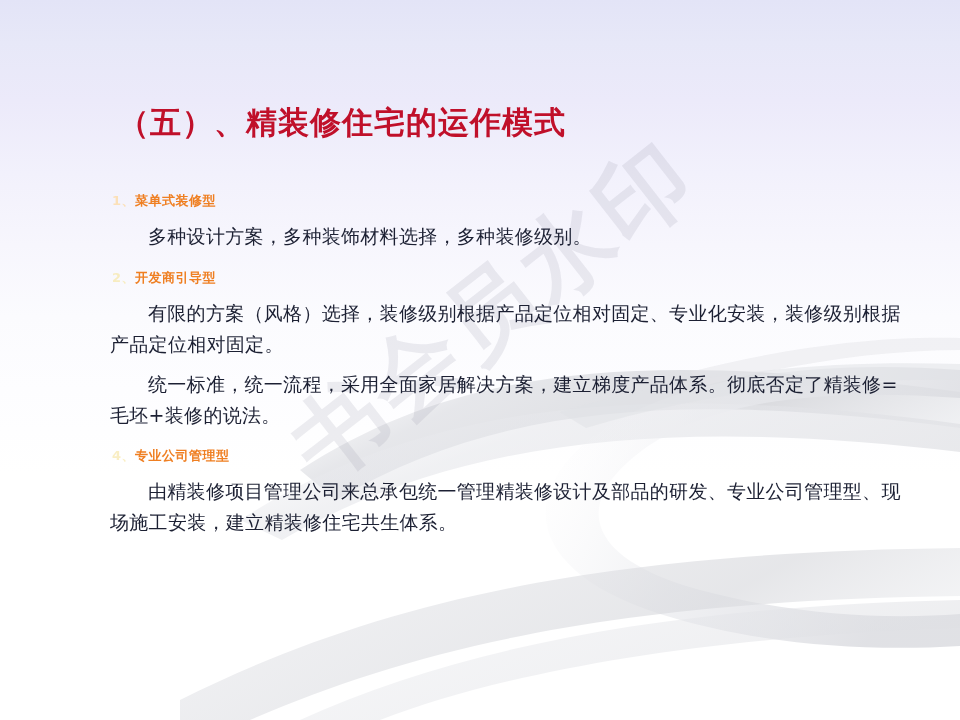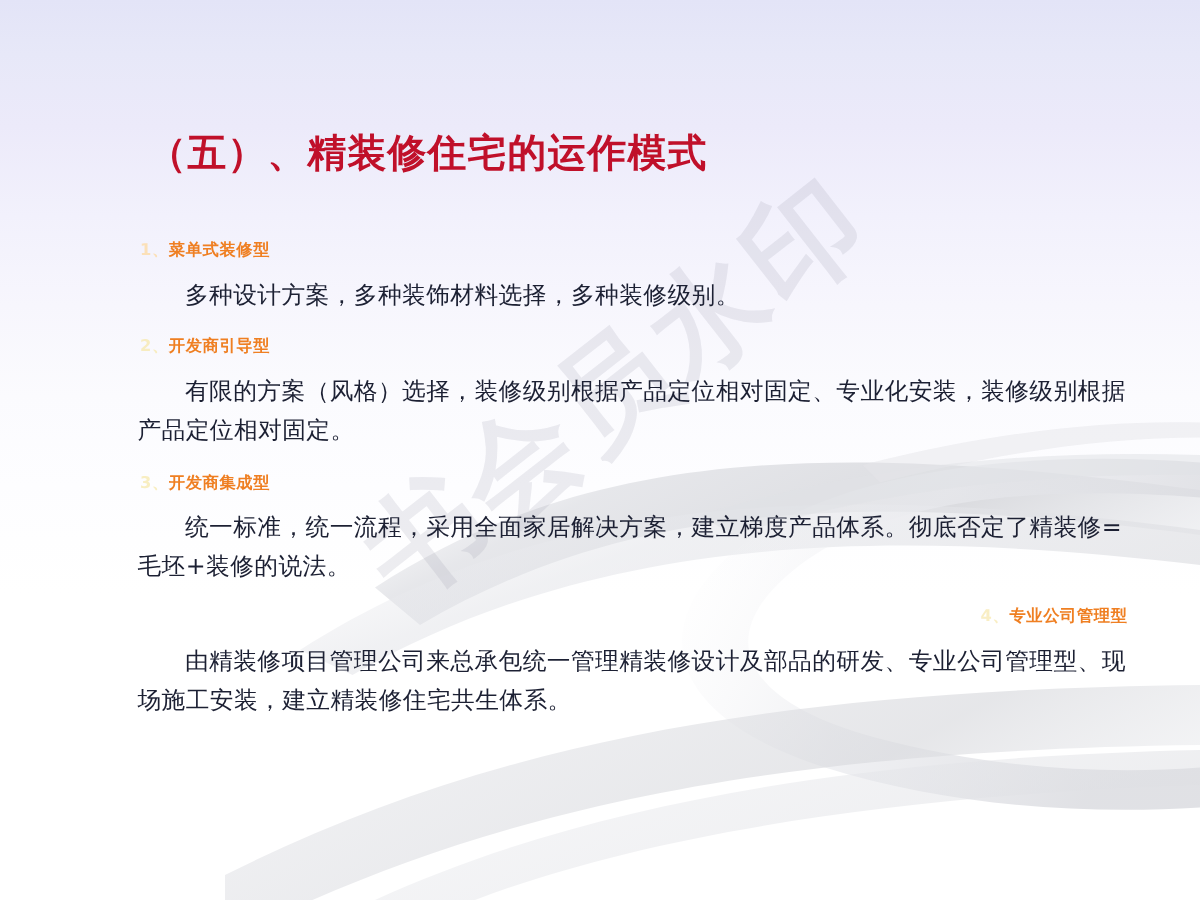--- a/index.html
+++ b/index.html
@@ -121,21 +121,21 @@
     margin-left: -2px;
   }
 
   .sp1 { margin-bottom: 11px; }
   .sp2 { margin-bottom: 9px; }
   .sp3 { margin-bottom: 10px; }
   .sp4 { margin-bottom: 0; }
   .gap-h1 { margin-top: 0; }
   .gap-h2 { margin-top: 4px; }
   .gap-h3 { margin-top: 12px; }
-  .gap-h4 { margin-top: 8px; text-align: right; }
+  .gap-h4 { margin-top: 8px; }
 </style>
 </head>
 <body>
 
 <div class="slide">
 
   <div class="deco-layer">
     <svg viewBox="0 0 960 720" xmlns="http://www.w3.org/2000/svg" aria-hidden="true">
       <defs>
         <linearGradient id="rib1" x1="0" y1="0" x2="1" y2="0.4">
@@ -186,21 +186,20 @@
         <div class="section-heading gap-h1"><span class="section-num">1、</span><span>菜单式装修型</span></div>
         <div class="section-body sp1">多种设计方案，多种装饰材料选择，多种装修级别。</div>
       </div>
 
       <div class="section s2">
         <div class="section-heading gap-h2"><span class="section-num">2、</span><span>开发商引导型</span></div>
         <div class="section-body sp2">有限的方案（风格）选择，装修级别根据产品定位相对固定、专业化安装，装修级别根据产品定位相对固定。</div>
       </div>
 
       <div class="section s3">
-        <div class="section-heading gap-h3"><span class="section-num">3、</span><span>开发商集成型</span></div>
         <div class="section-body sp3">统一标准，统一流程，采用全面家居解决方案，建立梯度产品体系。彻底否定了精装修=毛坯+装修的说法。</div>
       </div>
 
       <div class="section s4">
         <div class="section-heading gap-h4"><span class="section-num">4、</span><span>专业公司管理型</span></div>
         <div class="section-body sp4">由精装修项目管理公司来总承包统一管理精装修设计及部品的研发、专业公司管理型、现场施工安装，建立精装修住宅共生体系。</div>
       </div>
 
     </div>
   </div>

